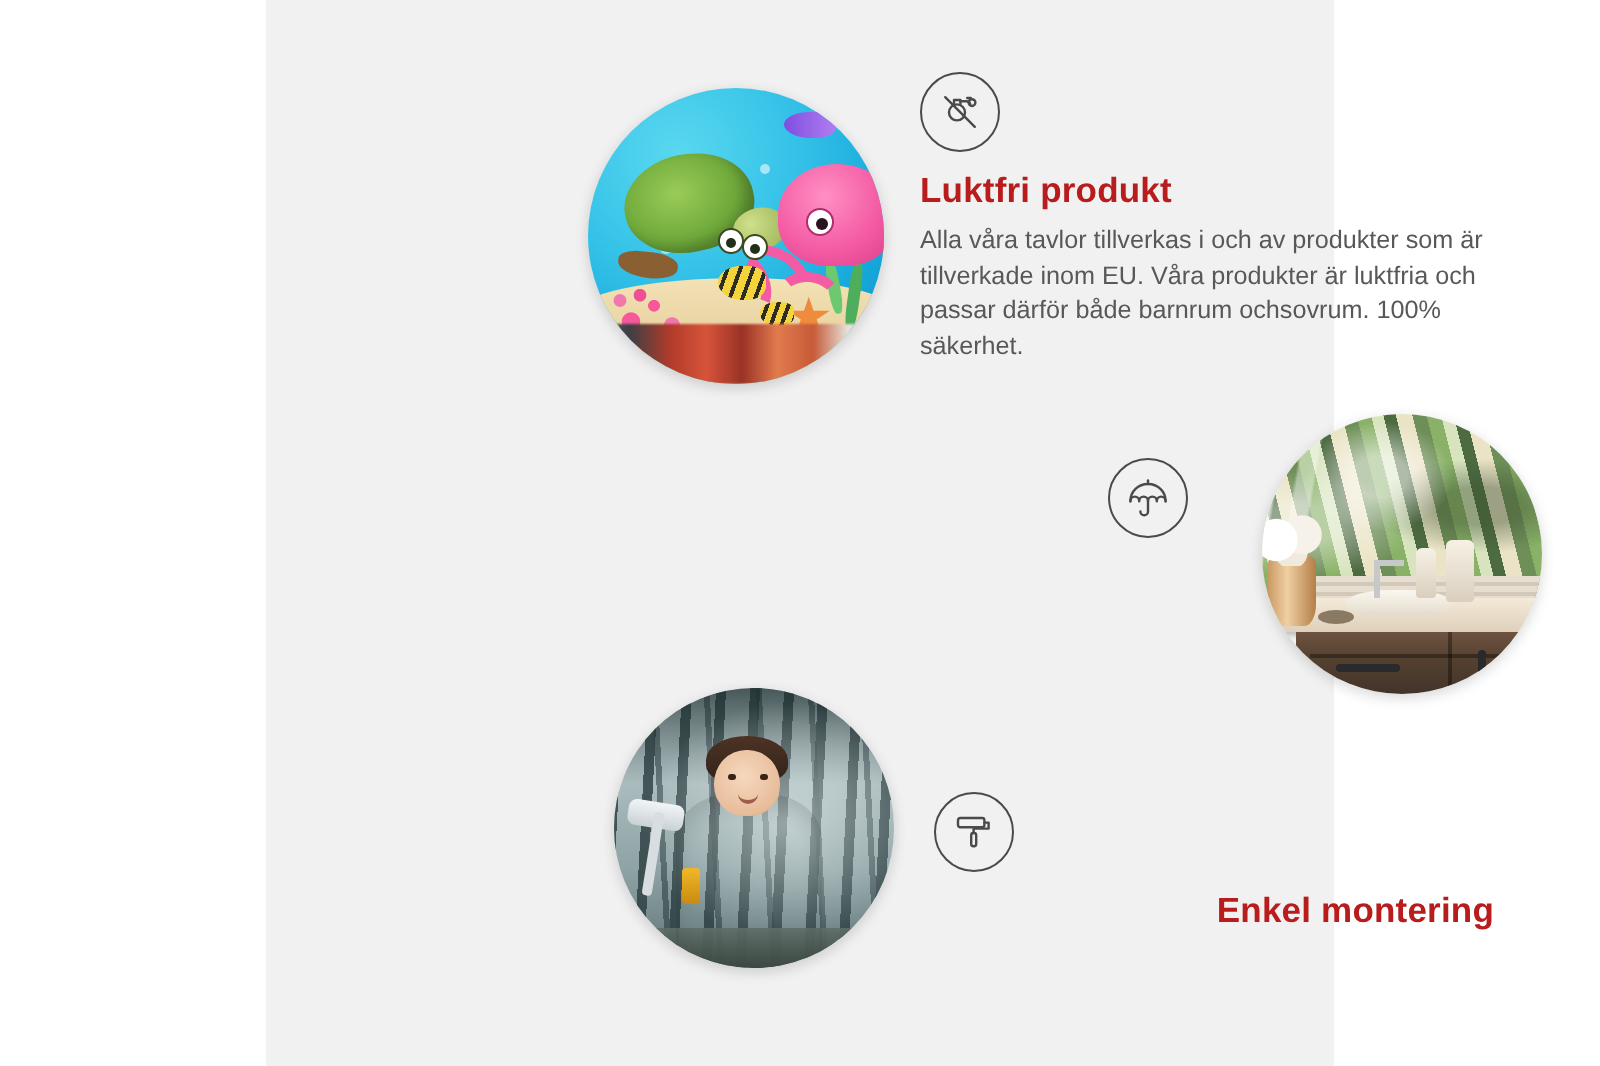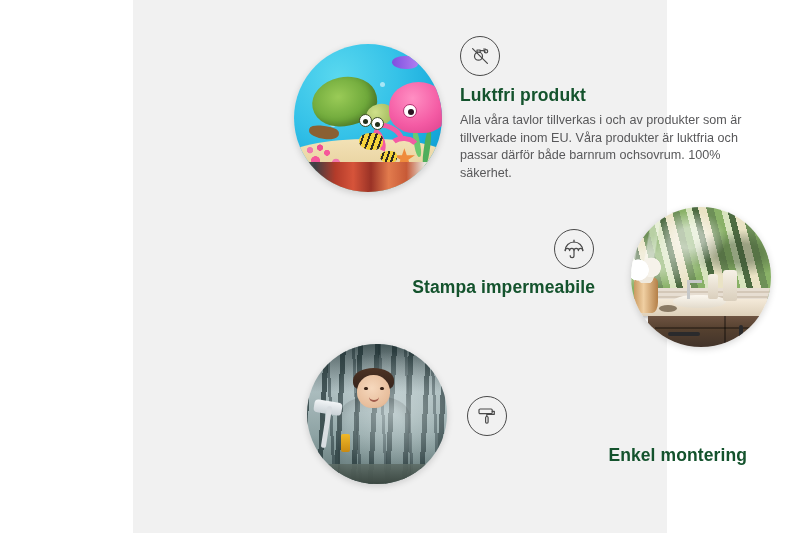--- a/index.html
+++ b/index.html
@@ -245,21 +245,21 @@
   .icon-wrap {
     width: 40px; height: 40px;
     border: 1.6px solid #4a4a4a;
     border-radius: 50%;
     display: flex; align-items: center; justify-content: center;
   }
   .icon-wrap svg { display:block; }
   .f-title {
     font-size: 17.5px;
     font-weight: bold;
-    color: #14532d;
+    color: #b91c1c;
     letter-spacing: .1px;
   }
   .f-desc {
     font-size: 12.6px;
     line-height: 17.6px;
     color: #58585a;
   }
 
   
   #feat1 { left: 327px; top: 36px; width: 296px; text-align: left; }
@@ -374,21 +374,20 @@
 
     <div class="feature" id="feat2">
       <div class="icon-wrap">
         <svg width="26" height="26" viewBox="0 0 26 26" fill="none" stroke="#4a4a4a" stroke-width="1.2" stroke-linecap="round" stroke-linejoin="round">
           <path d="M4.2 14.6c0-4.9 3.9-8.6 8.8-8.6s8.8 3.7 8.8 8.6"></path>
           <path d="M4.2 14.6c0-1.3 1-2.3 2.2-2.3s2.2 1 2.2 2.3c0-1.3 1-2.3 2.2-2.3s2.2 1 2.2 2.3c0-1.3 1-2.3 2.2-2.3s2.2 1 2.2 2.3c0-1.3 1-2.3 2.2-2.3s2.2 1 2.2 2.3"></path>
           <path d="M13 6V4.2"></path>
           <path d="M13 14.6v5.1c0 1.1-.9 1.9-1.9 1.9s-1.9-.8-1.9-1.9"></path>
         </svg>
       </div>
-      <div class="f-title">Stampa impermeabile</div>
     </div>
 
     <div class="feature" id="feat3">
       <div class="icon-wrap">
         <svg width="26" height="26" viewBox="0 0 26 26" fill="none" stroke="#4a4a4a" stroke-width="1.2" stroke-linecap="round" stroke-linejoin="round">
           <rect x="5.0" y="6.0" width="13.2" height="4.6" rx="1.1"></rect>
           <path d="M18.2 8.3h2.1v3.0h-7.5v2.2"></path>
           <rect x="11.6" y="13.5" width="2.5" height="6.6" rx="1.1"></rect>
         </svg>
       </div>

